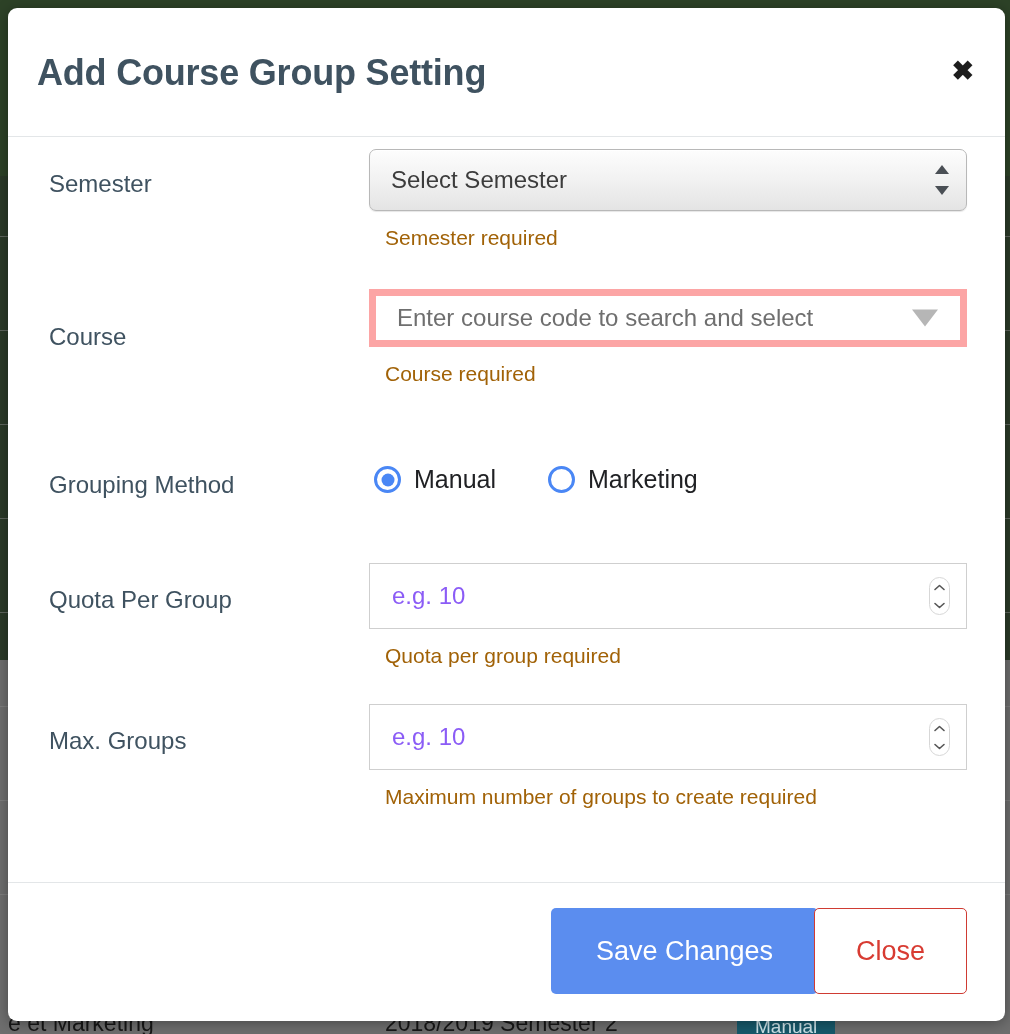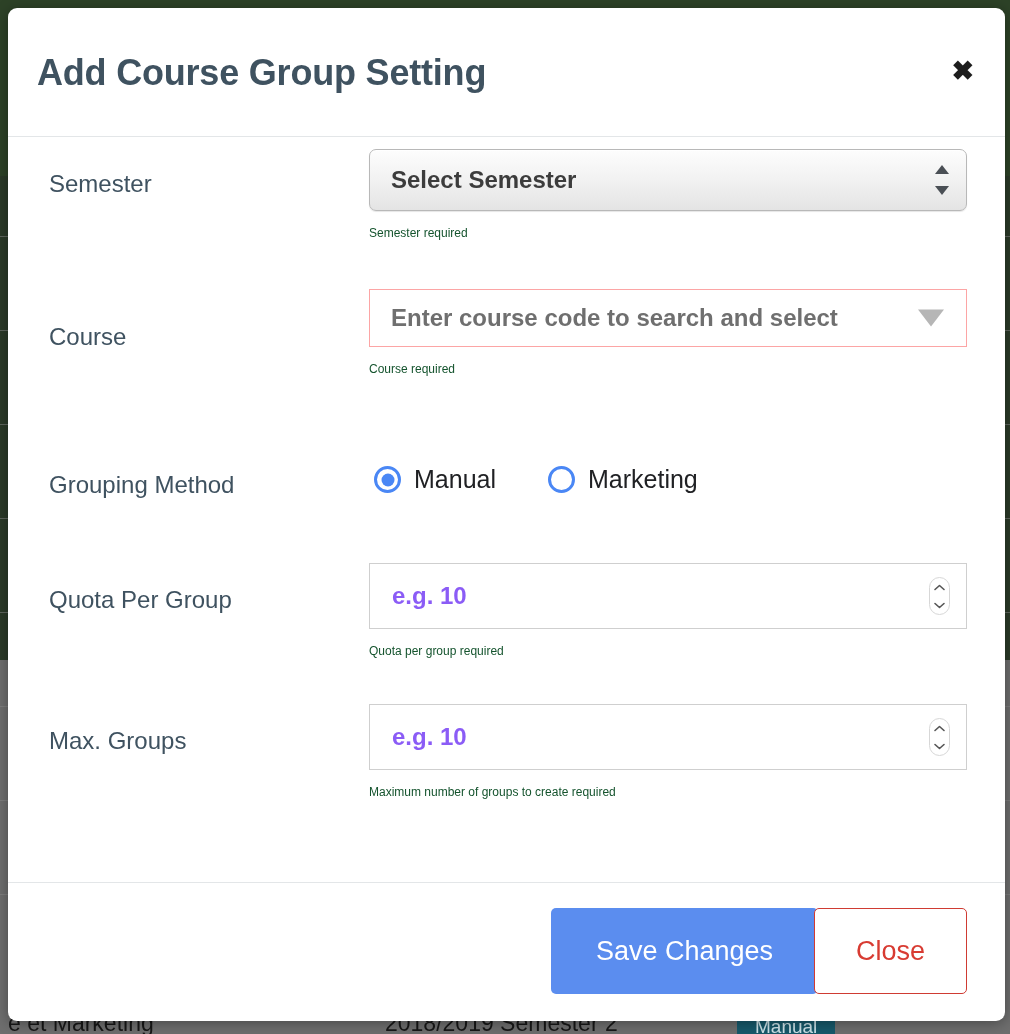--- a/index.html
+++ b/index.html
@@ -149,27 +149,26 @@
     font-size: 24px;
     color: #3f5260;
     white-space: nowrap;
     line-height: 1;
     margin-left: 12px;
   }
   .field-control {
     position: absolute;
     left: 361px;
     width: 598px;
-    font-weight: bold;
   }
   .error-text {
     position: absolute;
-    left: 361px;
-    font-size: 12px;
-    color: #14532d;
+    left: 377px;
+    font-size: 21px;
+    color: #a16207;
     white-space: nowrap;
     line-height: 1;
   }
 
   
   .native-select {
     width: 598px;
     height: 62px;
     box-sizing: border-box;
     border: 1px solid #b8b8b8;
@@ -211,21 +210,21 @@
     border-left: 7px solid transparent;
     border-right: 7px solid transparent;
     border-top: 9px solid #4a4f55;
   }
 
   
   .combo-field {
     width: 598px;
     height: 58px;
     box-sizing: border-box;
-    border: 1px solid #fca5a5;
+    border: 7px solid #fca5a5;
     background: #ffffff;
     position: relative;
     cursor: text;
   }
   .combo-field .combo-text {
     position: absolute;
     left: 21px;
     top: 50%;
     transform: translateY(-50%);
     font-size: 24px;

